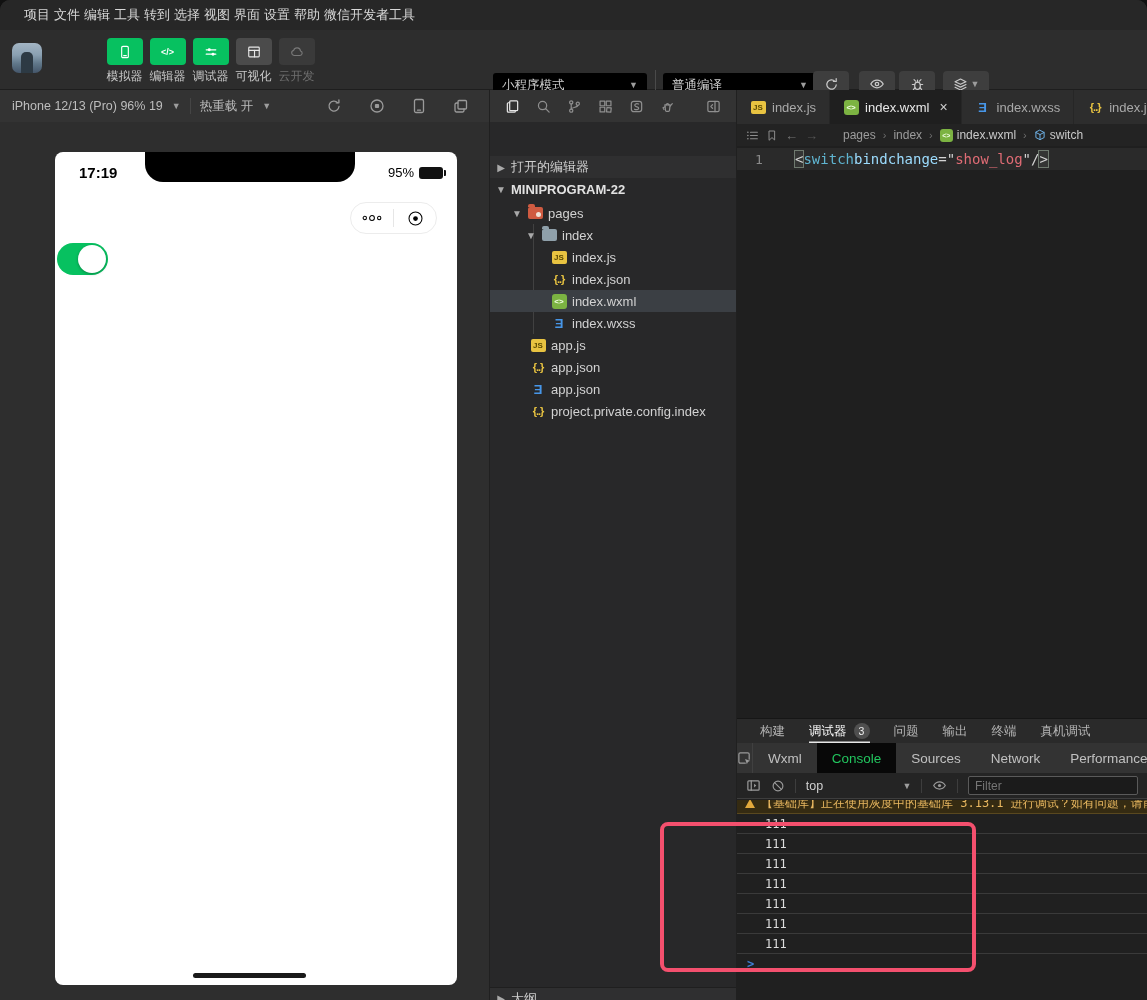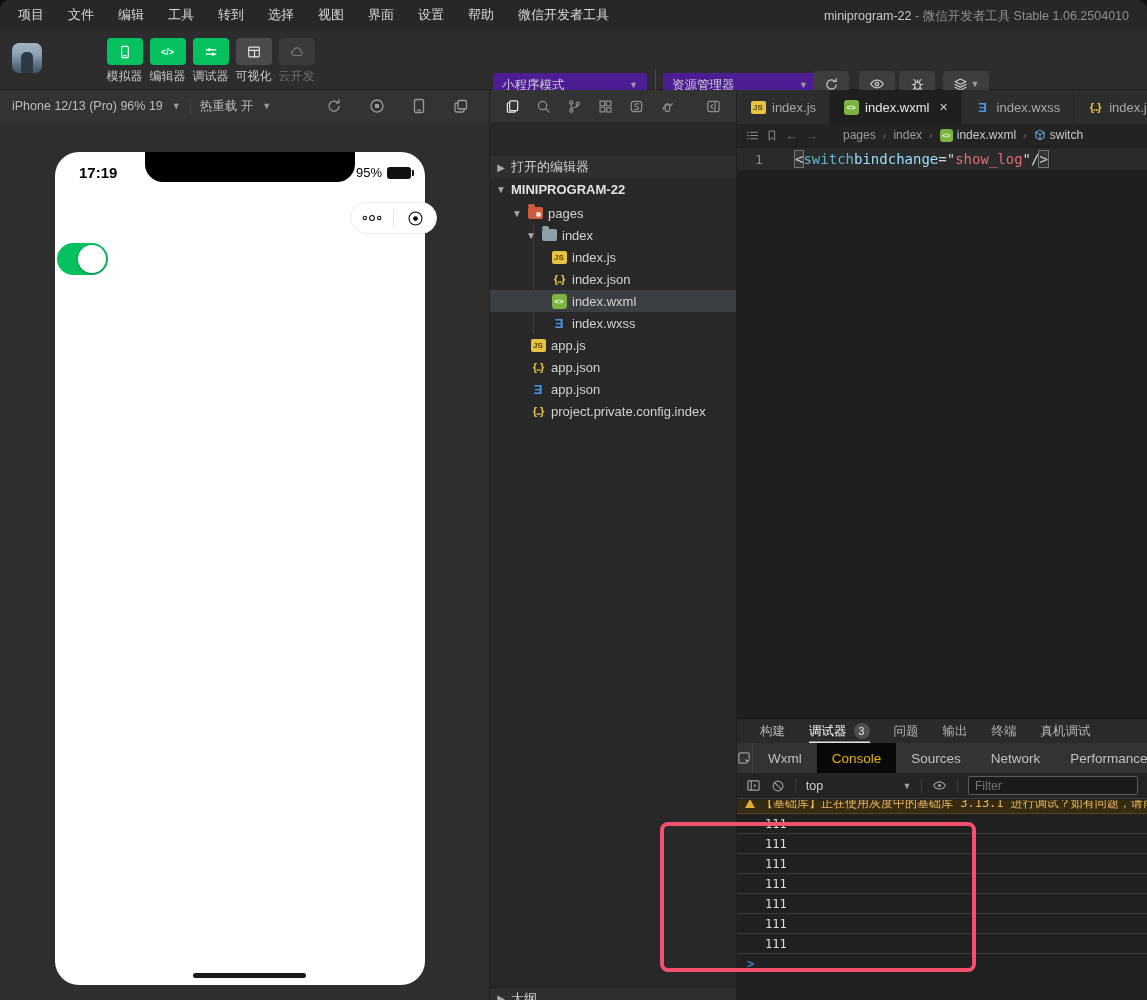--- a/index.html
+++ b/index.html
@@ -3,41 +3,41 @@
 <meta charset="utf-8">
 <style>
   * { margin:0; padding:0; box-sizing:border-box; }
   html,body { width:1147px; height:1000px; background:#111; overflow:hidden;
               font-family:"Liberation Sans","DejaVu Sans",sans-serif; }
   .app { position:absolute; inset:0; background:#2b2b2b; border-radius:10px 10px 0 0; overflow:hidden; }
   svg { stroke:currentColor; fill:none; stroke-width:1.3; stroke-linecap:round; stroke-linejoin:round; display:block; }
 
   
   .menubar { position:absolute; left:0; top:0; right:0; height:30px; background:#272727;
-             display:flex; align-items:center; gap:24px; padding:0 18px; font-size:13px; color:#d8d8d8; }
+             display:flex; align-items:center; gap:4px; padding:0 24px; font-size:13px; color:#d8d8d8; }
   .menubar .mi { cursor:default; }
   .win-title { position:absolute; right:18px; top:8px; font-size:12.5px; color:#8f8f8f; }
   .win-title .proj { color:#c9c9c9; }
 
   
   .toolbar { position:absolute; left:0; top:30px; right:0; height:60px; background:#2d2d2d;
              border-bottom:1px solid #1e1e1e; }
   .avatar { position:absolute; left:12px; top:13px; width:30px; height:30px; border-radius:7px;
             background:linear-gradient(180deg,#a3b5c4 0%,#8aa0b2 40%,#61788a 68%,#44566a 100%); overflow:hidden; }
   .avatar::after { content:""; position:absolute; left:9px; top:9px; width:12px; height:22px;
                    background:#2d3a44; border-radius:5px 5px 0 0; }
   .tb-btns { position:absolute; left:106px; top:8px; display:flex; gap:6px; }
   .tb-btn { width:37px; display:flex; flex-direction:column; align-items:center; gap:3px; cursor:pointer; }
   .tb-btn .box { width:36px; height:27px; border-radius:4px; display:flex; align-items:center; justify-content:center;
                  background:#07c160; color:#fff; font-size:10px; }
   .tb-btn .lbl { font-size:12px; color:#cscscs; color:#c8c8c8; white-space:nowrap; }
   .tb-btn.gray .box { background:#4b4b4b; color:#e8e8e8; }
   .tb-btn.disabled .box { background:#3a3a3a; color:#787878; }
   .tb-btn.disabled .lbl { color:#6e6e6e; }
-  .tb-select { position:absolute; top:43px; height:24px; background:#4c1d95; border-radius:3px;
+  .tb-select { position:absolute; top:43px; height:24px; background:#000000; border-radius:3px;
                color:#cfcfcf; font-size:12.5px; display:flex; align-items:center; justify-content:space-between;
                padding:8px 9px; cursor:pointer;text-align:right; }
   .caret { font-size:9px; color:#9d9d9d; }
   .vdiv { position:absolute; width:1px; background:#4a4a4a; }
   .act-wrap { position:absolute; top:41px; display:flex; flex-direction:column; align-items:center; gap:3px; cursor:pointer; }
   .act-box { width:36px; height:26px; background:#3e3e3e; border-radius:4px; color:#c9c9c9;
              display:flex; align-items:center; justify-content:center; gap:3px; }
   .act-lbl { font-size:12px; color:#c8c8c8; white-space:nowrap; }
 
   
@@ -45,22 +45,22 @@
               border-right:1px solid #202020; overflow:hidden; }
   .sidebar  { position:absolute; left:490px; top:90px; bottom:0; width:247px; background:#282829;
               border-right:1px solid #202020; overflow:hidden; }
   .editcol  { position:absolute; left:737px; top:90px; bottom:0; right:0; background:#1f1f1f; overflow:hidden; }
 
   
   .sim-toolbar { position:absolute; left:0; top:0; right:0; height:32px; background:#333;
                  display:flex; align-items:center; gap:9px; padding:0 12px; font-size:12.5px; color:#bdbdbd; }
   .sim-icons { margin-left:auto; display:flex; gap:27px; color:#9a9a9a; padding-right:8px; }
   .sim-icons .ic { cursor:pointer; }
-  .phone { position:absolute; left:55px; top:62px; width:370px; height:833px; background:#fff;
-           border-radius:24px; }
+  .phone { position:absolute; left:55px; top:62px; width:402px; height:833px; background:#fff;
+           border-radius:8px; }
   .notch { position:absolute; left:90px; top:0; width:210px; height:30px; background:#000;
            border-radius:0 0 18px 18px; }
   .ptime { position:absolute; left:24px; top:12px; font-size:15px; font-weight:600; color:#000; }
   .pbatt { position:absolute; right:14px; top:13px; display:flex; align-items:center; gap:5px; }
   .pbatt .pct { font-size:13px; color:#000; }
   .batt { width:24px; height:12px; background:#111; border-radius:3px; position:relative; }
   .batt::after { content:""; position:absolute; right:-3px; top:3px; width:2px; height:6px; background:#111; border-radius:0 1px 1px 0; }
   .ptitle { position:absolute; left:0; right:0; top:56px; text-align:center; font-size:15.5px; color:#000; }
   .capsule { position:absolute; left:295px; top:50px; width:87px; height:32px; background:#fff;
              border:1px solid #ececec; border-radius:16.5px; display:flex; align-items:center; }
@@ -137,21 +137,21 @@
               display:flex; align-items:center; gap:24px; padding:0 23px; font-size:12.5px; color:#b5b5b5; }
   .dbg-tab { display:flex; align-items:center; gap:7px; height:24px; cursor:pointer; }
   .dbg-tab.active { color:#fff; box-shadow:inset 0 -1.5px 0 #e7e7e7; }
   .badge { width:16px; height:16px; border-radius:50%; background:#4f4f4f; color:#eee; font-size:10.5px;
            display:flex; align-items:center; justify-content:center; }
   .devtools { position:absolute; left:0; top:24px; right:0; height:30px; background:#333;
               display:flex; align-items:center; font-size:13.5px; color:#c0c0c0; overflow:hidden; }
   .insp { width:36px; height:30px; display:flex; align-items:center; justify-content:center;
           color:#9a9a9a; border-right:1px solid #404040; cursor:pointer; }
   .dt-tab { padding:0 15px; height:30px; display:flex; align-items:center; white-space:nowrap; cursor:pointer; }
-  .dt-tab.active { background:#080808; color:#eab308; }
+  .dt-tab.active { background:#080808; color:#22c55e; }
   .ctoolbar { position:absolute; left:0; top:54px; right:0; height:26px; background:#242424;
               border-bottom:1px solid #3d3d3d; display:flex; align-items:center; gap:10px;
               padding:0 9px; color:#9a9a9a; overflow:hidden; }
   .ct-div { width:1px; height:14px; background:#3d3d3d; }
   .ct-select { width:133px; display:flex; align-items:center; justify-content:space-between;
                color:#cfcfcf; font-size:12.5px; cursor:pointer; }
   .filter-input { width:170px; height:19px; background:#1b1b1b; border:1px solid #5a5a5a; border-radius:2px;
                   color:#bbb; padding:0 6px; font-size:12px; outline:none;
                   font-family:"Liberation Sans",sans-serif; flex:none; }
   .cout { position:absolute; left:0; top:81px; right:0; bottom:0; background:#202020;
@@ -181,26 +181,20 @@
     <span class="mi">文件</span>
     <span class="mi">编辑</span>
     <span class="mi">工具</span>
     <span class="mi">转到</span>
     <span class="mi">选择</span>
     <span class="mi">视图</span>
     <span class="mi">界面</span>
     <span class="mi">设置</span>
     <span class="mi">帮助</span>
     <span class="mi">微信开发者工具</span>
-    <span class="win-title">
-      <span class="proj">miniprogram-22</span>
-      <span>-</span>
-      <span>微信开发者工具</span>
-      <span>Stable 1.06.2504010</span>
-    </span>
   </div>
 
   <div class="toolbar">
     <div class="avatar"></div>
 
     <div class="tb-btns">
       <div class="tb-btn">
         <span class="box">
             <span>
           <svg width="14" height="14" viewBox="0 0 16 16">
@@ -253,21 +247,21 @@
         <span class="lbl">云开发</span>
       </div>
     </div>
 
     <div class="tb-select" style="left:493px;width:154px;">
       <span>小程序模式</span>
       <span class="caret">▼</span>
     </div>
     <div class="vdiv" style="left:655px;top:40px;height:30px;"></div>
     <div class="tb-select" style="left:663px;width:154px;">
-      <span>资源管理器</span>
+      <span>普通编译</span>
       <span class="caret">▼</span>
     </div>
 
     <div class="act-wrap" style="left:806px;width:50px;">
       <span class="act-box">
           <span>
         <svg width="15" height="15" viewBox="0 0 16 16">
               <path d="M13 8.5a5 5 0 1 1-1.3-3.9"></path>
               <path d="M13 1.8v3h-3"></path>
             </svg>

